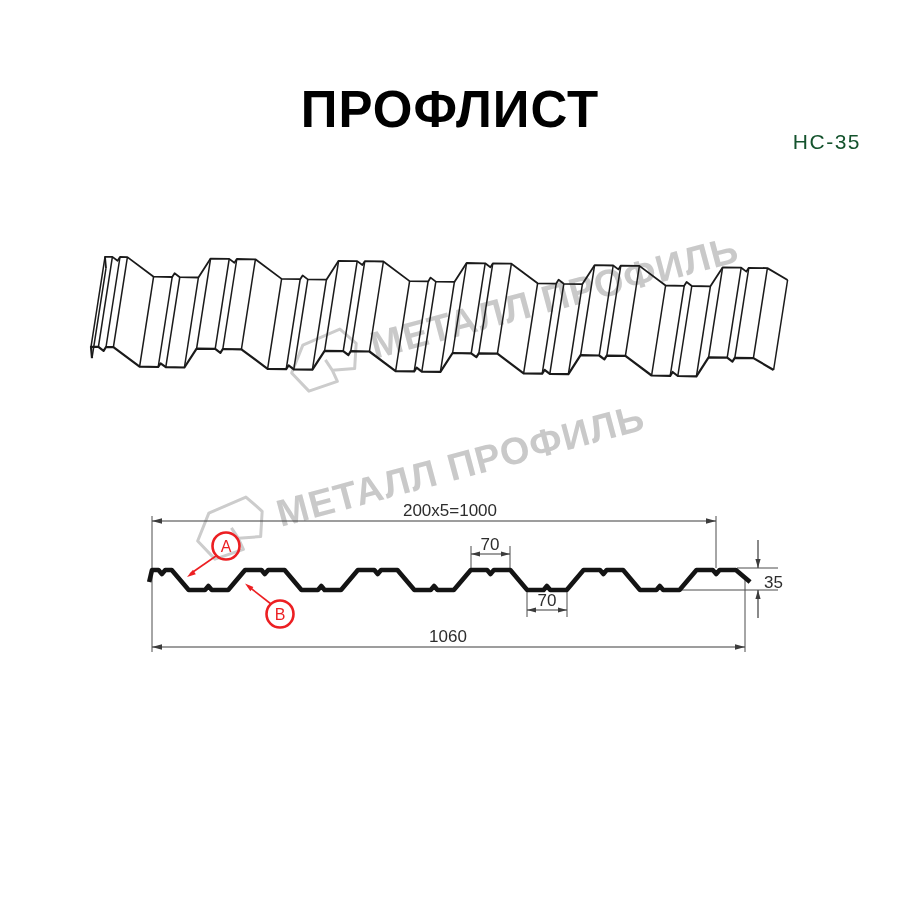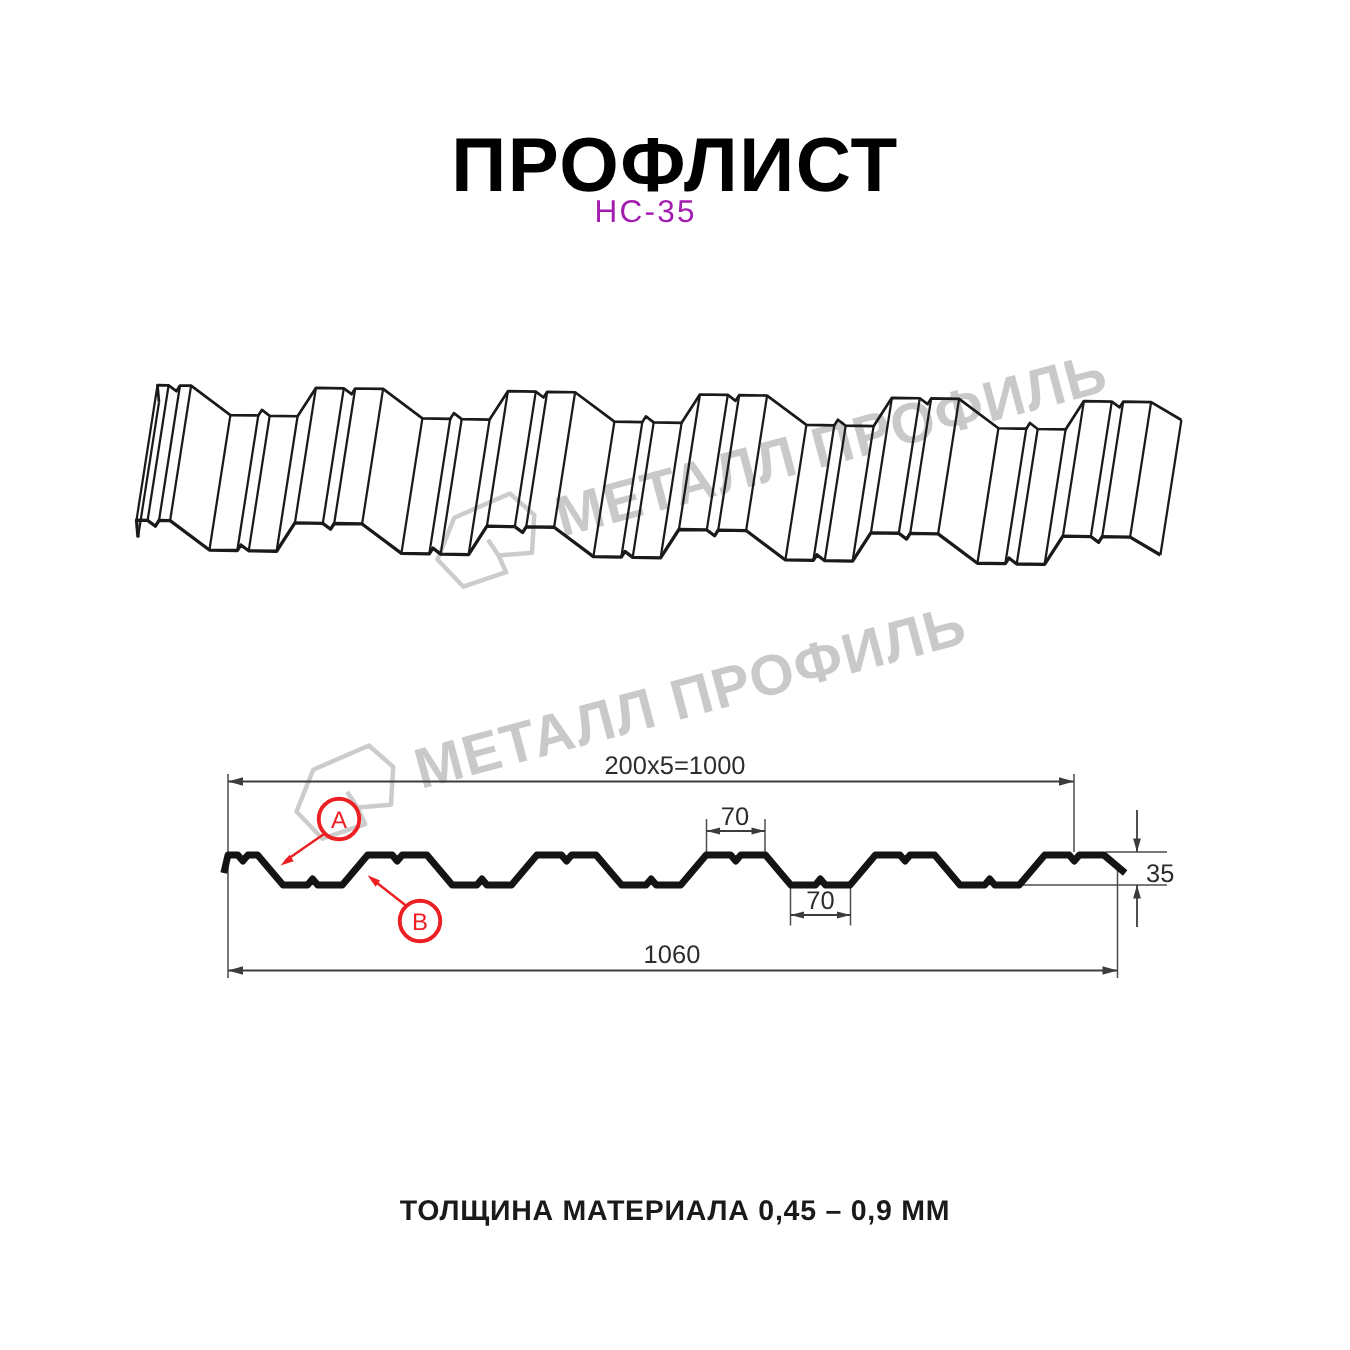--- a/index.html
+++ b/index.html
@@ -1,22 +1,22 @@
 <!DOCTYPE html>
 <html><head>
 <meta charset="utf-8">
 <style>
   html,body{margin:0;padding:0;background:#ffffff;}
   #page{position:relative;width:900px;height:900px;background:#ffffff;overflow:hidden;
         font-family:"Liberation Sans",sans-serif;}
   .abs{position:absolute;}
   #title{left:0;top:80px;width:900px;text-align:center;
          font-size:51px;font-weight:800;letter-spacing:1px;color:#000;}
-  #subtitle{left:0;top:130px;width:861px;text-align:center;
-         font-size:21px;font-weight:400;letter-spacing:1.5px;color:#a21caf;}
+  #subtitle{left:0;top:130px;width:861px;text-align:right;
+         font-size:21px;font-weight:400;letter-spacing:1.5px;color:#14532d;}
   #footer{left:0;top:797px;width:900px;text-align:center;
          font-size:19px;font-weight:700;letter-spacing:.5px;color:#1a1a1a;}
   .watermark{display:flex;align-items:center;gap:10px;
          transform:rotate(-15deg);transform-origin:0 60%;
          color:#c9c9c9;font-size:38px;font-weight:700;letter-spacing:1px;white-space:nowrap;}
   .watermark .wm-text{line-height:1;}
   svg text{font-family:"Liberation Sans",sans-serif;}
   .dimtxt{font-size:17px;fill:#2d2d2d;}
   .redtxt{font-size:16px;fill:#ec1f22;font-weight:400;}
 </style>
@@ -153,15 +153,14 @@
       <polygon points="187,577 193,569.8 195.8,574.2" fill="#ec1f22"></polygon>
     </g>
     <g>
       <circle cx="280" cy="614" r="13.5" fill="none" stroke="#ec1f22" stroke-width="2.6"></circle>
       <text class="redtxt" x="280" y="620" text-anchor="middle">B</text>
       <path d="M271 604 L248 586" stroke="#ec1f22" stroke-width="1.6" fill="none"></path>
       <polygon points="245,583.5 253.4,587 250.4,591.2" fill="#ec1f22"></polygon>
     </g>
   </svg>
 
-  <div id="footer" class="abs">ТОЛЩИНА МАТЕРИАЛА 0,45 – 0,9 ММ</div>
 
 </div>
 
 </body></html>

